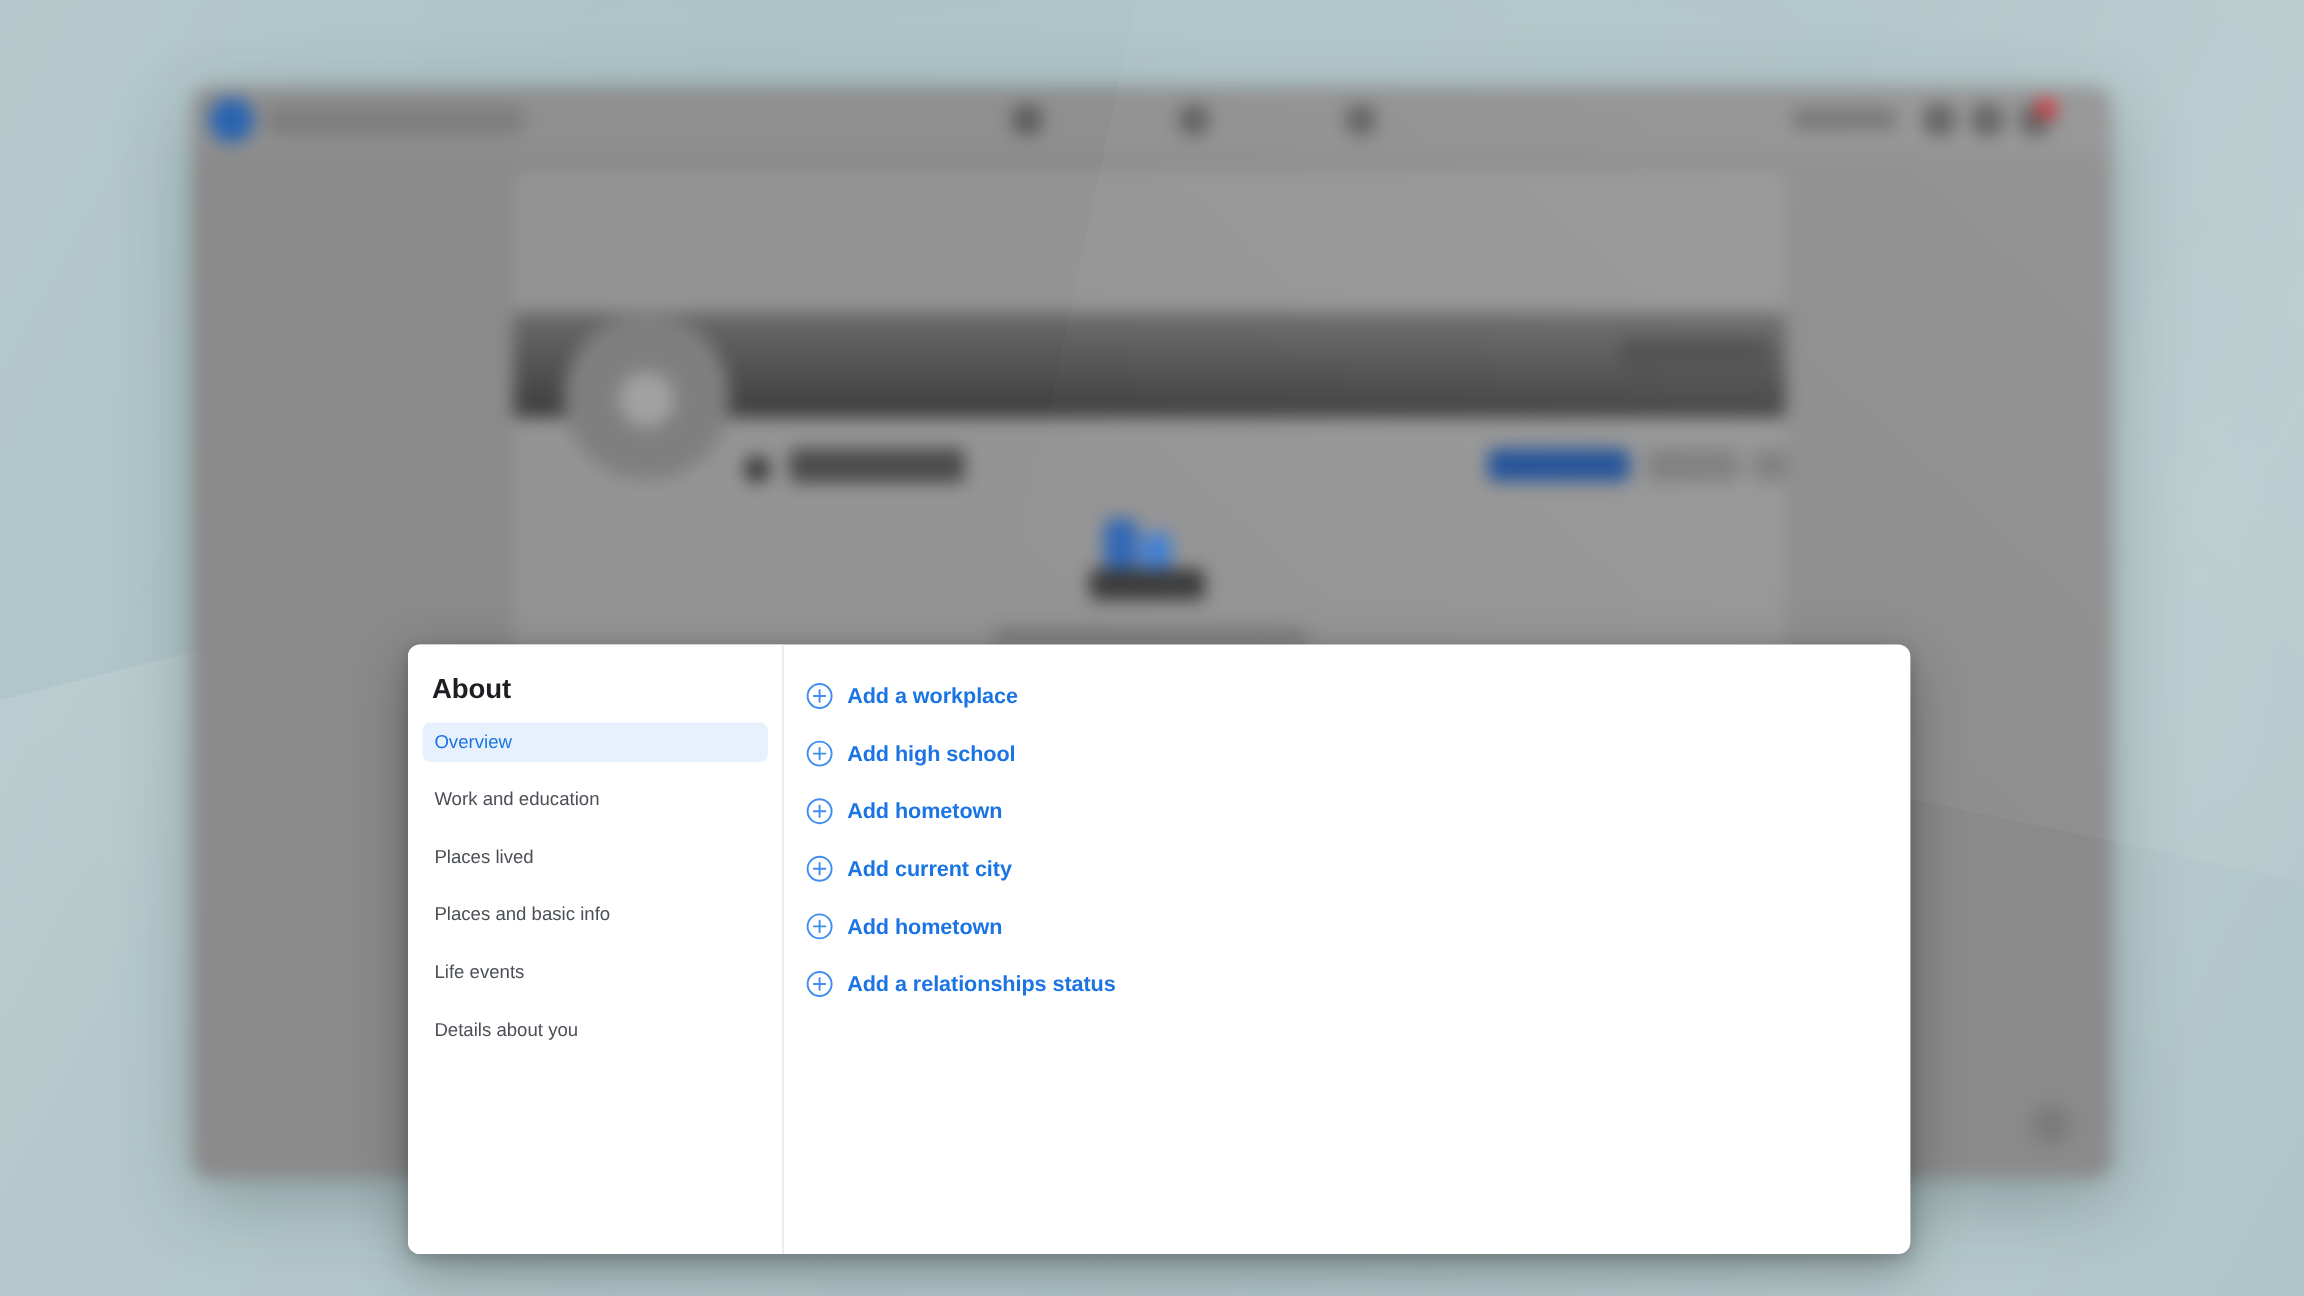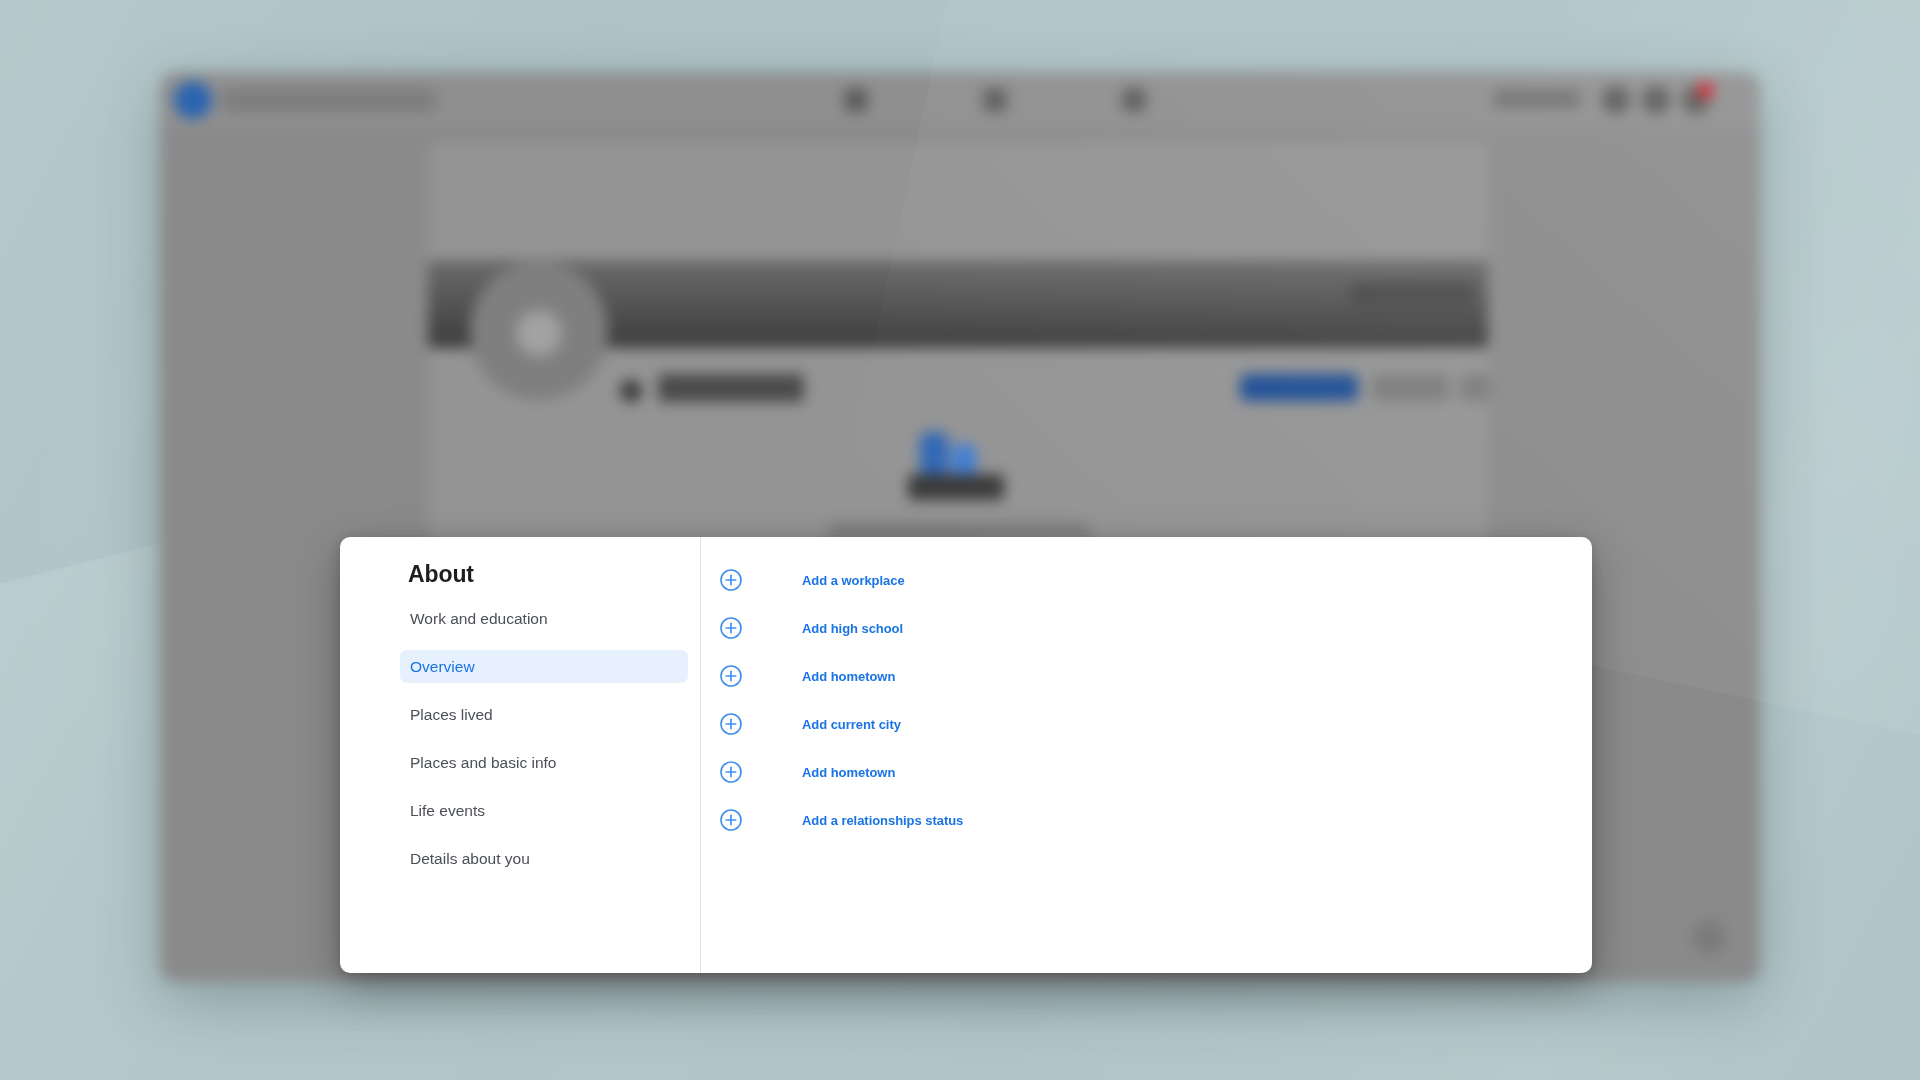--- a/index.html
+++ b/index.html
@@ -210,28 +210,27 @@
   .bw-fab {
     position: absolute; right: 34px; bottom: 28px;
     width: 34px; height: 34px; border-radius: 50%;
     background: #7b7b7b;
   }
 
   
   #about-modal {
     position: absolute;
     left: 340px; top: 537px;
-    width: 1252px; height: 436px;
+    width: 1252px; height: 508px;
     background: #ffffff;
     border-radius: 10px;
     display: flex;
     overflow: hidden;
     box-shadow: 0 14px 44px rgba(0,0,0,0.30),
                 0 3px 12px rgba(0,0,0,0.18);
-    padding-left: 48px;
   }
 
   .modal-sidebar {
     width: 313px;
     flex: none;
     border-right: 1px solid #dfe1e5;
     padding: 0 12px;
     background: #ffffff;
   }
 
@@ -275,26 +274,25 @@
     cursor: pointer;
     width: fit-content;
   }
   .add-row .plus-icon {
     width: 24px; height: 24px;
     flex: none;
     margin-right: 11px;
     display: block;
   }
   .add-row .add-label {
-    font-size: 13px;
+    font-size: 18px;
     font-weight: bold;
     color: #1b74e4;
     letter-spacing: -0.05px;
     white-space: nowrap;
-    margin-left: 48px;
   }
 </style>
 </head>
 <body>
 
 <div id="desktop">
 
   <div id="browser-window">
 
     <div class="bw-header">
@@ -337,26 +335,26 @@
       <div class="bw-fab"></div>
     </div>
   </div>
 
   <div id="about-modal">
 
     <div class="modal-sidebar">
       <div class="modal-title">About</div>
 
       <div class="nav-list">
+        <div class="nav-item active">
+          <span>Overview</span>
+        </div>
         <div class="nav-item">
           <span>Work and education</span>
         </div>
-        <div class="nav-item active">
-          <span>Overview</span>
-        </div>
         <div class="nav-item">
           <span>Places lived</span>
         </div>
         <div class="nav-item">
           <span>Places and basic info</span>
         </div>
         <div class="nav-item">
           <span>Life events</span>
         </div>
         <div class="nav-item">

